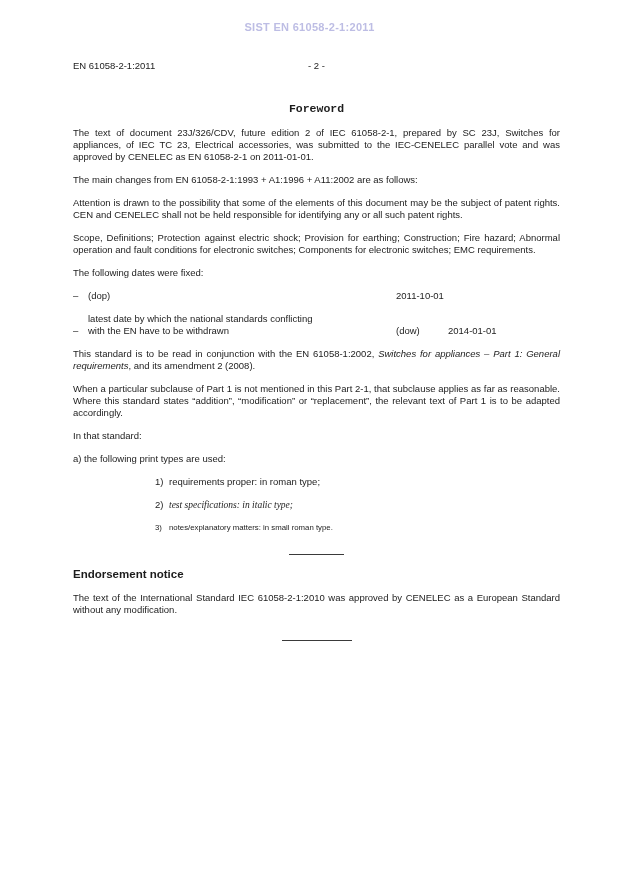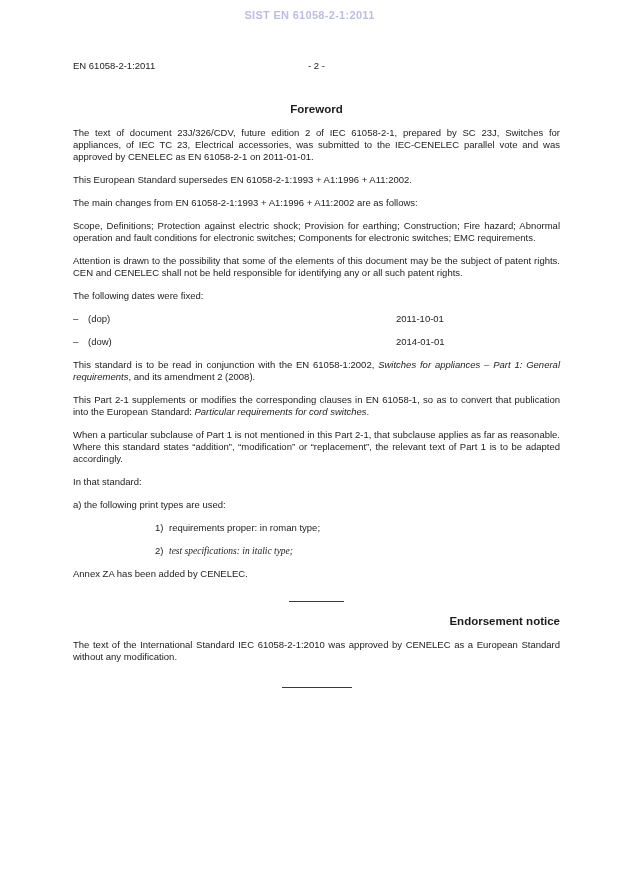--- a/index.html
+++ b/index.html
@@ -8,49 +8,50 @@
     font-family: "Liberation Sans", sans-serif;
     color: #1c1c1c;
   }
   .page {
     position: relative;
     width: 619px;
     height: 877px;
     background: #ffffff;
     overflow: hidden;
     box-sizing: border-box;
-    padding-top: 9px;
+    padding-top: 21px;
   }
   .watermark {
     text-align: center;
     font-weight: bold;
     font-size: 11px;
     line-height: 12px;
     color: #bdbde4;
     letter-spacing: 0.3px;
   }
   .content {
     position: relative;
     margin: 0 59px 0 73px; 
     font-size: 9.5px;
     line-height: 12px;
   }
   .pagehead {
     position: relative;
-    margin-top: 39px;
+    margin-top: 27px;
     height: 12px;
   }
   .pagehead .left { position: absolute; left: 0; top: 0; }
   .pagehead .center { position: absolute; left: 50%; transform: translateX(-50%); top: 0; }
   h1.fw-title {
     margin: 30px 0 0 0;
     text-align: center;
     font-size: 11.5px;
     line-height: 14px;
     font-weight: bold;
+    font-family: Liberation Mono, monospace;
   }
   p.para {
     margin: 11px 0 0 0;
     text-align: justify;
   }
   p.para.left { text-align: left; }
   .date-item {
     display: grid;
     grid-template-columns: 15px 308px 52px auto;
     align-items: end;
@@ -72,21 +73,21 @@
   i { font-style: italic; }
   hr.divider {
     border: none;
     border-top: 1px solid #3a3a3a;
     margin: 20px auto 0 auto;
   }
   hr.divider.d1 { width: 55px; margin-top: 21px; }
   hr.divider.d2 { width: 70px; margin-top: 24px; }
   h2.endorse-title {
     margin: 12px 0 0 0;
-    text-align: right;
+    text-align: left;
     font-size: 11.5px;
     line-height: 14px;
     font-weight: bold;
   }
 </style>
 </head>
 <body>
 
 <div class="page">
 
@@ -96,65 +97,67 @@
 
     <div class="pagehead">
       <span class="left">EN 61058-2-1:2011</span>
       <span class="center">- 2 -</span>
     </div>
 
     <h1 class="fw-title">Foreword</h1>
 
     <p class="para">The text of document 23J/326/CDV, future edition 2 of IEC 61058-2-1, prepared by SC 23J, Switches for appliances, of IEC TC 23, Electrical accessories, was submitted to the IEC-CENELEC parallel vote and was approved by CENELEC as EN 61058-2-1 on 2011-01-01.</p>
 
-    <p class="para left">This European Standard supersedes EN 61058-2-1:1993 + A1:1996 + A11:2002.</p>
 
     <p class="para left">The main changes from EN 61058-2-1:1993 + A1:1996 + A11:2002 are as follows:</p>
 
+    <p class="para">Attention is drawn to the possibility that some of the elements of this document may be the subject of patent rights. CEN and CENELEC shall not be held responsible for identifying any or all such patent rights.</p>
+
     <p class="para">Scope, Definitions; Protection against electric shock; Provision for earthing; Construction; Fire hazard; Abnormal operation and fault conditions for electronic switches; Components for electronic switches; EMC requirements.</p>
-
-    <p class="para">Attention is drawn to the possibility that some of the elements of this document may be the subject of patent rights. CEN and CENELEC shall not be held responsible for identifying any or all such patent rights.</p>
 
     <p class="para left">The following dates were fixed:</p>
 
     <div class="date-item">
       <span class="dash">–</span>
       <span class="abbr">(dop)</span>
       <span class="dval">2011-10-01</span>
     </div>
 
     <div class="date-item">
       <span class="dash">–</span>
+      <span class="dtext">latest date by which the national standards conflicting
+with the EN have to be withdrawn</span>
       <span class="abbr">(dow)</span>
       <span class="dval">2014-01-01</span>
     </div>
 
     <p class="para"><span>This standard is to be read in conjunction with the EN 61058-1:2002, </span><i>Switches for appliances – Part 1: General requirements</i><span>, and its amendment 2 (2008).</span></p>
 
-    <p class="para"><span>This Part 2-1 supplements or modifies the corresponding clauses in EN 61058-1, so as to convert that publication into the European Standard: </span><i>Particular requirements for cord switches</i><span>.</span></p>
 
     <p class="para">When a particular subclause of Part 1 is not mentioned in this Part 2-1, that subclause applies as far as reasonable. Where this standard states “addition”, “modification” or “replacement”, the relevant text of Part 1 is to be adapted accordingly.</p>
 
     <p class="para left">In that standard:</p>
 
     <div class="hang">
       <span class="marker">a)</span>&nbsp;<span>the following print types are used:</span>
     </div>
 
     <div class="sub-item">
       <span class="marker">1)</span><span class="sub-text">requirements proper: in roman type;</span>
     </div>
 
     <div class="sub-item italic">
       <span class="marker">2)</span><span class="sub-text">test specifications: in italic type;</span>
     </div>
 
+    <div class="sub-item small">
+      <span class="marker">3)</span><span class="sub-text">notes/explanatory matters: in small roman type.</span>
+    </div>
 
 
-    <p class="para left">Annex ZA has been added by CENELEC.</p>
 
     <hr class="divider d1">
 
     <h2 class="endorse-title">Endorsement notice</h2>
 
     <p class="para">The text of the International Standard IEC 61058-2-1:2010 was approved by CENELEC as a European Standard without any modification.</p>
 
     <hr class="divider d2">
 
   </div>

